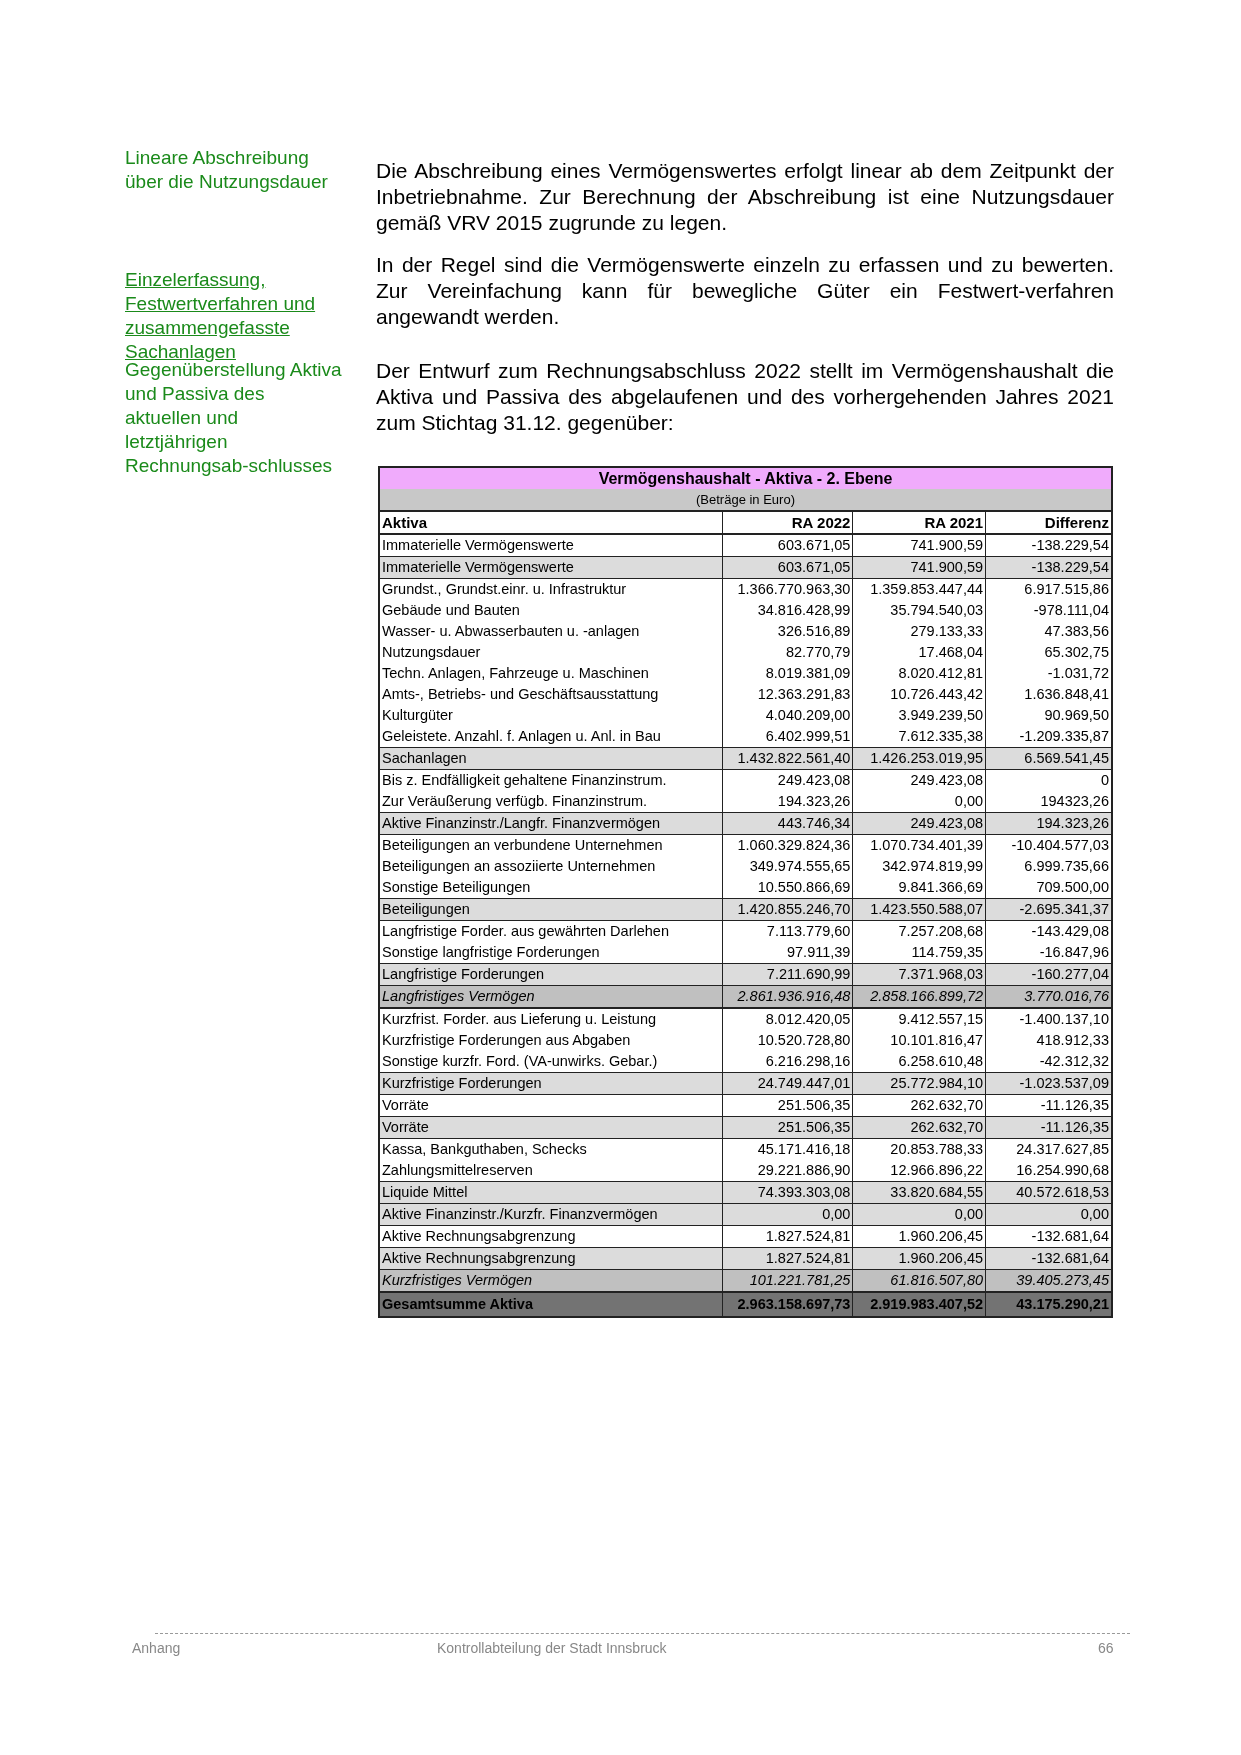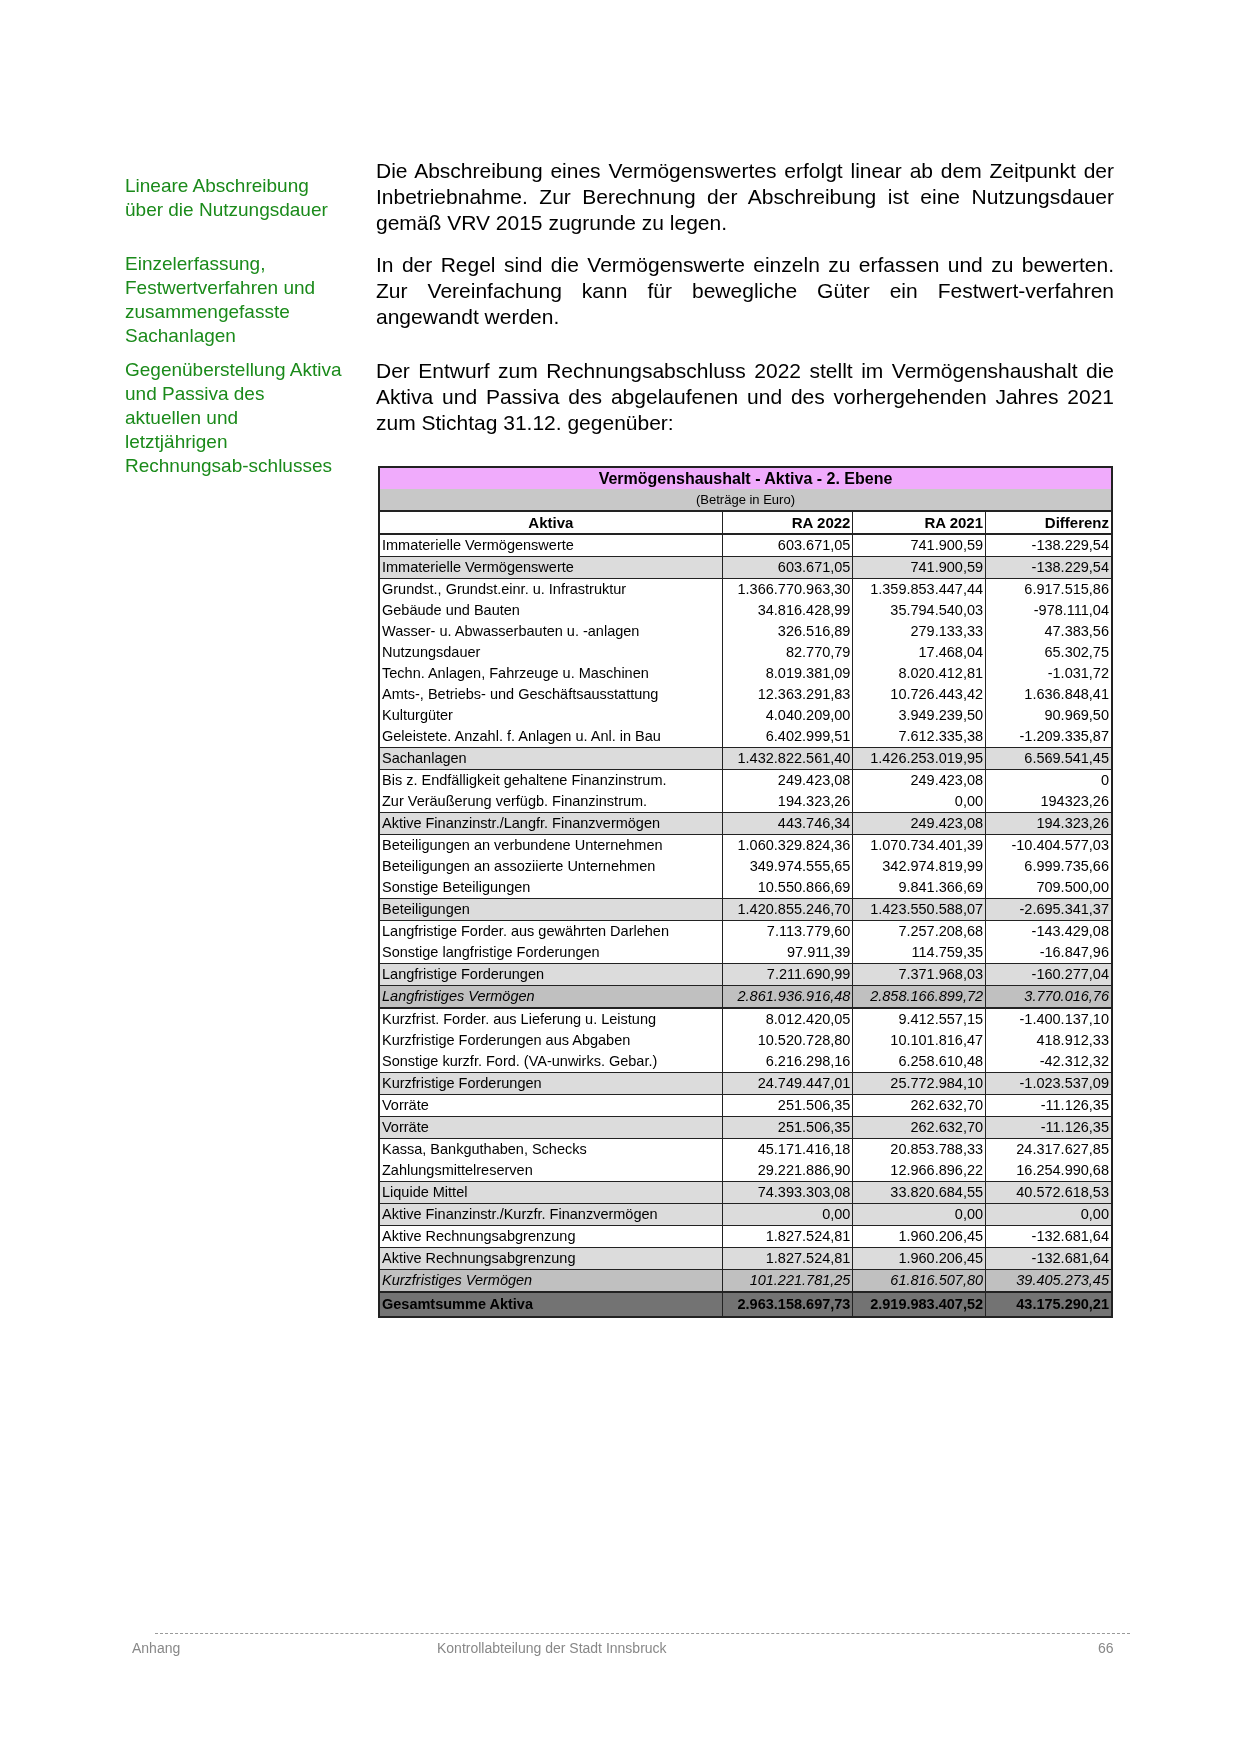--- a/index.html
+++ b/index.html
@@ -1,39 +1,39 @@
 <!DOCTYPE html>
 <html><head>
 <meta charset="utf-8">
 <style>
   html, body { margin: 0; padding: 0; background: #ffffff; }
   body { width: 1241px; height: 1755px; position: relative; overflow: hidden;
          font-family: "Liberation Sans", sans-serif; color: #000; }
   .sidebar { position: absolute; left: 125px; top: 146px; width: 220px; color: #1a8a1a;
              font-size: 19px; line-height: 24px; }
   .side-note { margin: 0; }
-  .side-note.n1 { position: absolute; top: 0; margin-top: 28px; }
-  .side-note.n2 { position: absolute; top: 106px; }
+  .side-note.n1 { position: absolute; top: 0; }
+  .side-note.n2 { position: absolute; top: 122px; text-decoration: underline; }
   .side-note.n3 { position: absolute; top: 212px; }
   .main { position: absolute; left: 376px; top: 146px; width: 738px;
           font-size: 21px; line-height: 26px; text-align: justify; }
   .para { position: absolute; left: 0; width: 738px; margin: 0; }
   .para.p1 { top: 12px; }
   .para.p2 { top: 106px; }
   .para.p3 { top: 212px; }
   table.aktiva { position: absolute; left: 378px; top: 466px; width: 735px;
                  border-collapse: collapse; font-size: 14.5px;
                  border: 2px solid #222; }
   table.aktiva td, table.aktiva th { padding: 0 2px; height: 21px; line-height: 21px; white-space: nowrap; }
   .title-row th { background: #f0abfc; font-size: 16px; font-weight: bold; text-align: center;
                   height: 26px; line-height: 26px; padding-top: 2px; }
   .sub-row th { background: #c8c8c8; font-size: 13px; font-weight: normal; text-align: center;
                 height: 18px; line-height: 18px; border-bottom: 2px solid #222; }
   .col-head th { font-weight: bold; font-size: 15px; border-bottom: 2px solid #222; height: 23px; }
-  .col-head th.lbl { text-align: center; }
+  .col-head th.lbl { text-align: left; }
   .col-head th.num { text-align: right; border-left: 1px solid #222; }
   td.lbl { text-align: left; width: 339px; }
   td.num { text-align: right; border-left: 1px solid #222; }
   col.c1 { width: 344px; } col.c2 { width: 131px; } col.c3 { width: 133px; } col.c4 { width: 127px; }
   tr.detail td { border-top: none; border-bottom: none; }
   tr.first td { border-top: 1px solid #222; }
   tr.sub td { background: #dcdcdc; border-top: 1px solid #222; border-bottom: 1px solid #222; }
   tr.big td { background: #c0c0c0; font-style: italic; border-top: 1px solid #b91c1c; border-bottom: 2px solid #222; }
   tr.total td { background: #737373; font-weight: bold; border-top: 2px solid #222; height: 23px; }
   .footer-line { position: absolute; left: 155px; top: 1633px; width: 975px; border-top: 1px dashed #999; }

